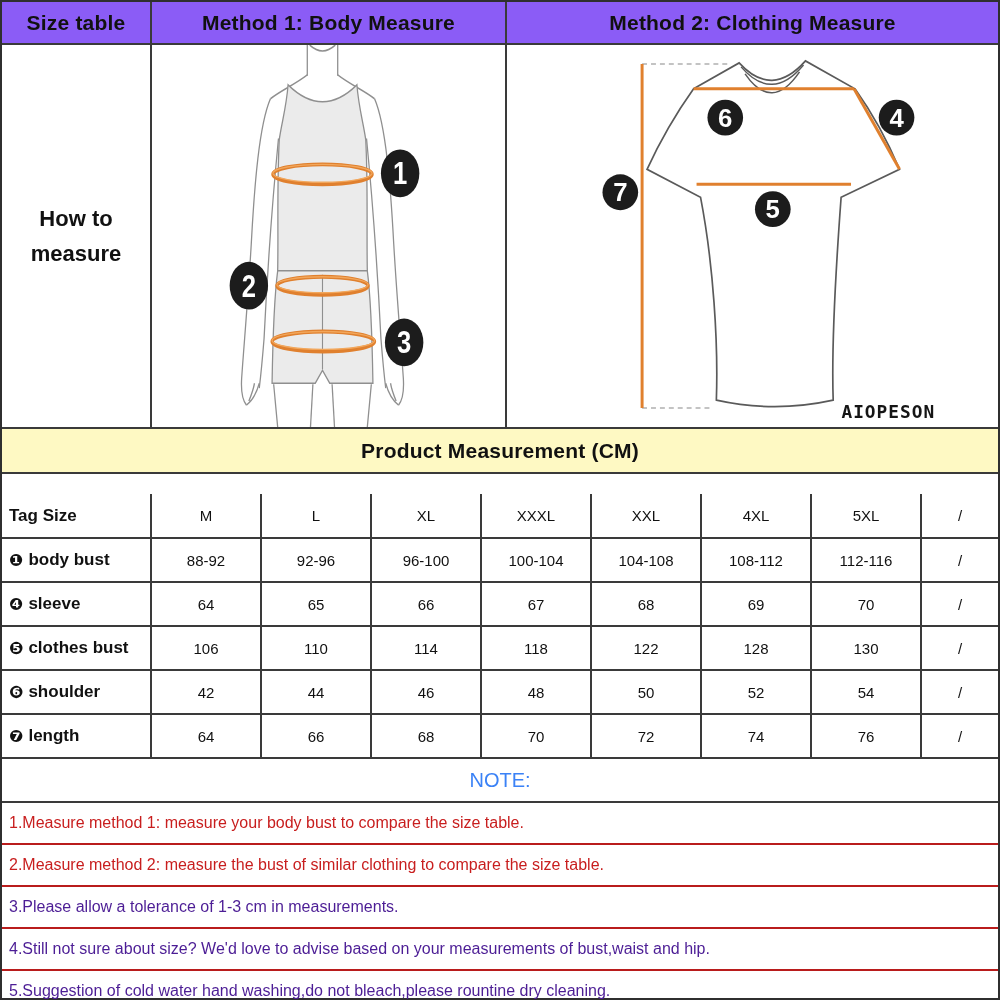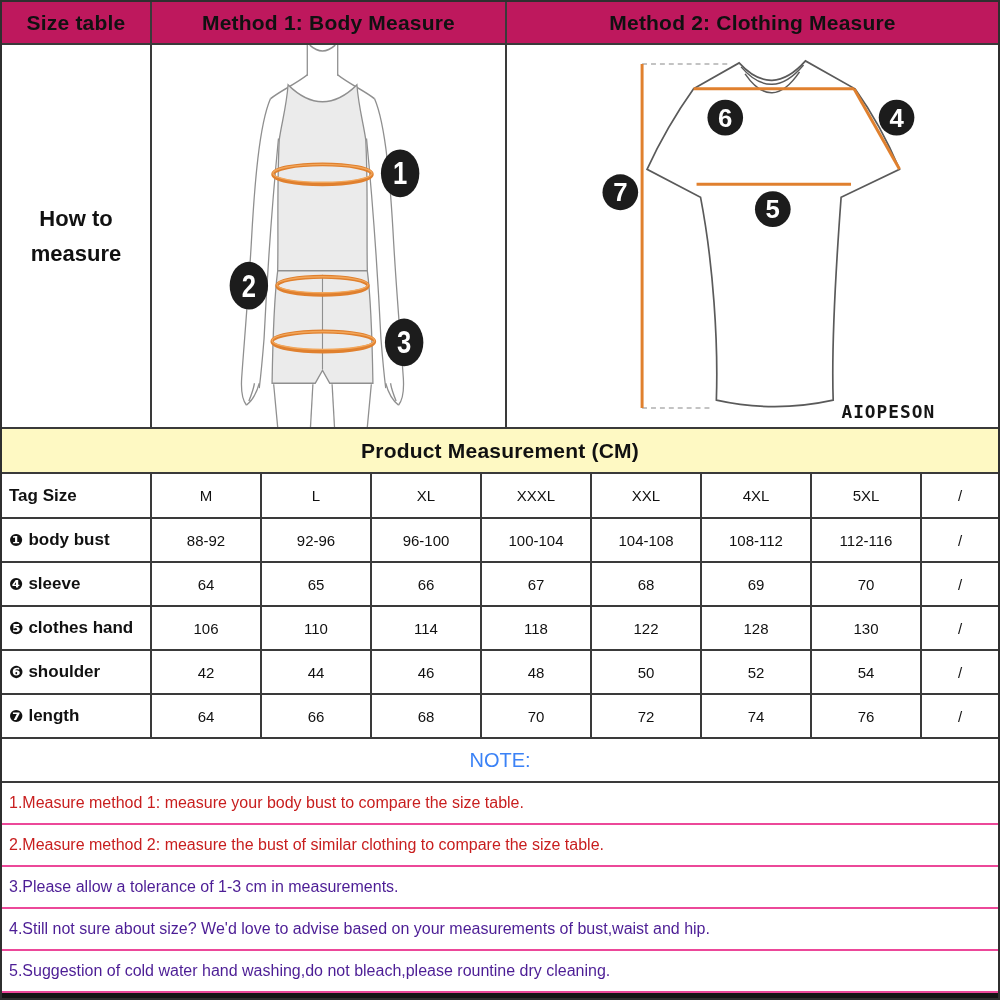--- a/index.html
+++ b/index.html
@@ -4,35 +4,35 @@
 <style>
   html,body{margin:0;padding:0;background:#ffffff;}
   .sheet{
     position:relative;width:1000px;height:1000px;box-sizing:border-box;
     border:2px solid #2f2f2f;display:flex;flex-direction:column;
     font-family:"Liberation Sans", sans-serif;color:#111;background:#fff;
   }
   .row{display:flex;flex-direction:row;box-sizing:border-box;border-bottom:2px solid #3a3a3a;flex-shrink:0;}
   .cell{box-sizing:border-box;border-right:2px solid #3a3a3a;display:flex;align-items:center;justify-content:center;overflow:hidden;}
   .cell:last-child{border-right:none;}
-  .gray{background:#be185d;}
+  .gray{background:#8b5cf6;}
   .band{background:#fef9c3;}
   .h-title{font-weight:bold;font-size:21px;letter-spacing:0.2px;}
   .w-label{width:150px;}
   .w-body{width:355px;}
   .w-rest{flex:1;}
   .w-col{width:110px;}
   .w-slash{flex:1;}
   .r-header{height:43px;}
   .r-illus{height:384px;}
   .r-band{height:45px;}
-  .r-thead{height:45px;}
+  .r-thead{height:45px;margin-top:20px;}
   .r-data{height:44px;}
   .r-note{height:44px;}
-  .r-noteitem{height:42px;border-bottom:2px solid #ec4899;display:flex;align-items:center;box-sizing:border-box;flex-shrink:0;}
+  .r-noteitem{height:42px;border-bottom:2px solid #b91c1c;display:flex;align-items:center;box-sizing:border-box;flex-shrink:0;}
   .howto{flex-direction:column;line-height:1.6;font-weight:bold;font-size:22px;}
   .label-cell{justify-content:flex-start;padding-left:7px;font-weight:bold;font-size:17px;gap:5px;}
   .row-icon{font-family:"DejaVu Sans", sans-serif;font-size:17px;line-height:1;}
   .val{font-size:15px;}
   .thead-val{font-size:15px;}
   .note-title{color:#3b82f6;font-size:20px;}
   .note-text{font-size:16px;padding-left:7px;}
   .note-red{color:#c81e1e;}
   .note-black{color:#4c1d95;}
   .bottom-bar{flex:1;background:#151515;min-height:4px;}
@@ -192,21 +192,21 @@
     <div class="cell val w-col">67</div>
     <div class="cell val w-col">68</div>
     <div class="cell val w-col">69</div>
     <div class="cell val w-col">70</div>
     <div class="cell val w-slash">/</div>
   </div>
 
   <div class="row r-data">
     <div class="cell label-cell w-label">
       <span class="row-icon">❺</span>
-      <span>clothes hand</span>
+      <span>clothes bust</span>
     </div>
     <div class="cell val w-col">106</div>
     <div class="cell val w-col">110</div>
     <div class="cell val w-col">114</div>
     <div class="cell val w-col">118</div>
     <div class="cell val w-col">122</div>
     <div class="cell val w-col">128</div>
     <div class="cell val w-col">130</div>
     <div class="cell val w-slash">/</div>
   </div>

